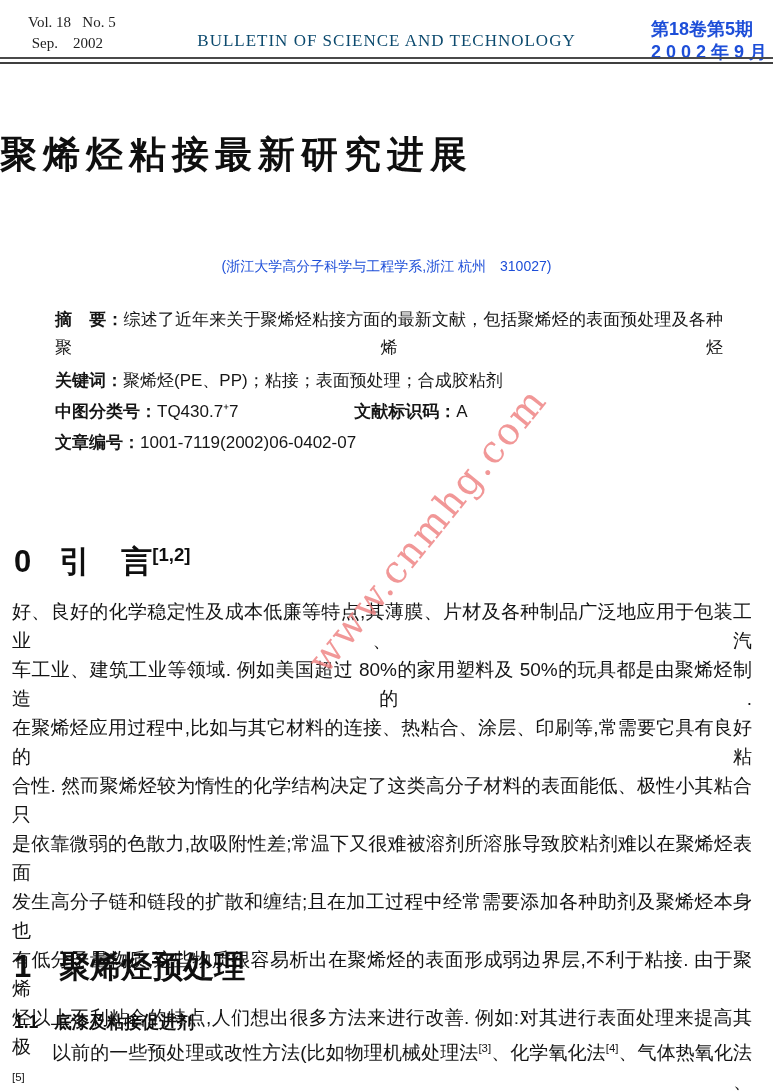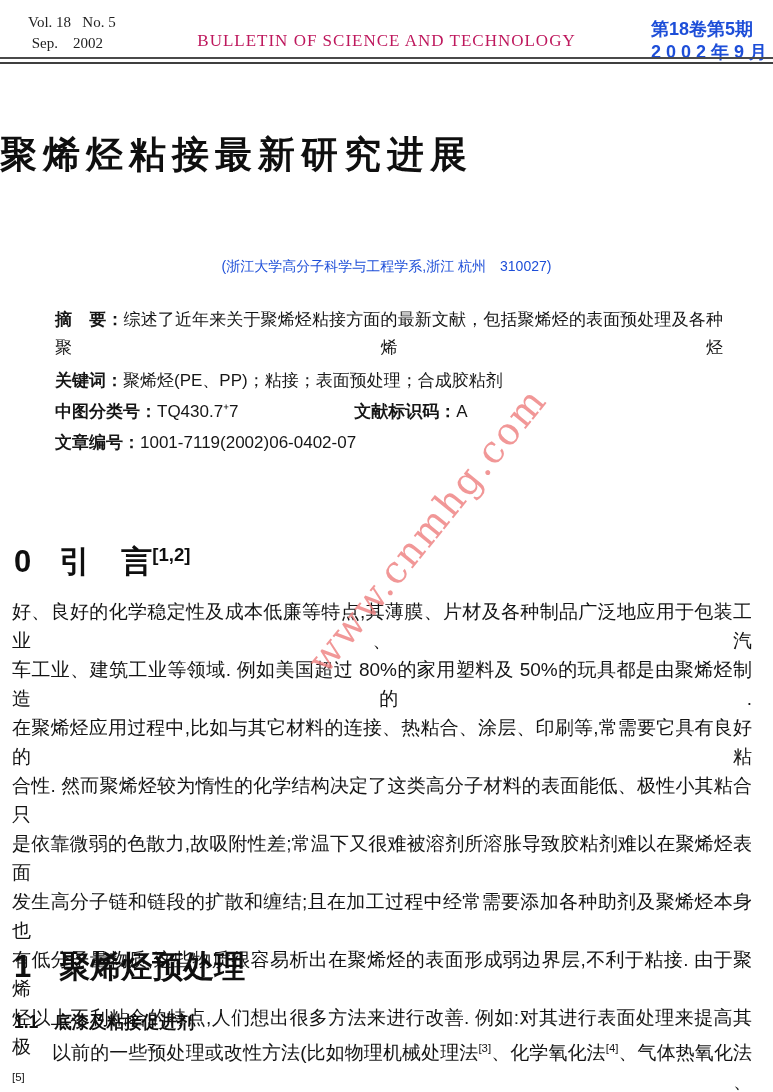--- a/index.html
+++ b/index.html
@@ -2,21 +2,21 @@
 <html><head>
 <meta charset="utf-8">
 <style>
   html,body{margin:0;padding:0;background:#e8e8e8;}
   .page{position:relative;width:773px;height:1092px;background:#ffffff;overflow:hidden;
         font-family:"Liberation Sans",sans-serif;color:#151515;}
   
   .hdr-left{position:absolute;left:28px;top:12px;font-family:"Liberation Serif",serif;
             font-size:15px;line-height:21px;color:#222;white-space:pre;}
   .hdr-center{position:absolute;left:0;right:0;top:31px;text-align:center;
-              font-family:"Liberation Serif",serif;font-size:17px;letter-spacing:1px;color:#be185d;}
+              font-family:"Liberation Serif",serif;font-size:17px;letter-spacing:1px;color:#0c4a6e;}
   .hdr-right{position:absolute;right:6px;top:10px;font-size:18px;font-weight:700;
              line-height:23px;color:#1d4ed8;white-space:pre;margin-top:8px;}
   .hdr-rule{position:absolute;left:0;top:57px;width:773px;height:3px;
             border-top:2px solid #4a4a4a;border-bottom:2px solid #3f3f3f;}
   
   .title{position:absolute;left:0;right:0;top:130px;
          font-size:37px;font-weight:700;letter-spacing:6px;color:#0f0f0f;}
   .authors{position:absolute;left:0;right:0;top:217px;text-align:center;
            font-size:23px;font-weight:600;letter-spacing:1px;color:#161616;}
   .affil{position:absolute;left:0;right:0;top:258px;text-align:center;

